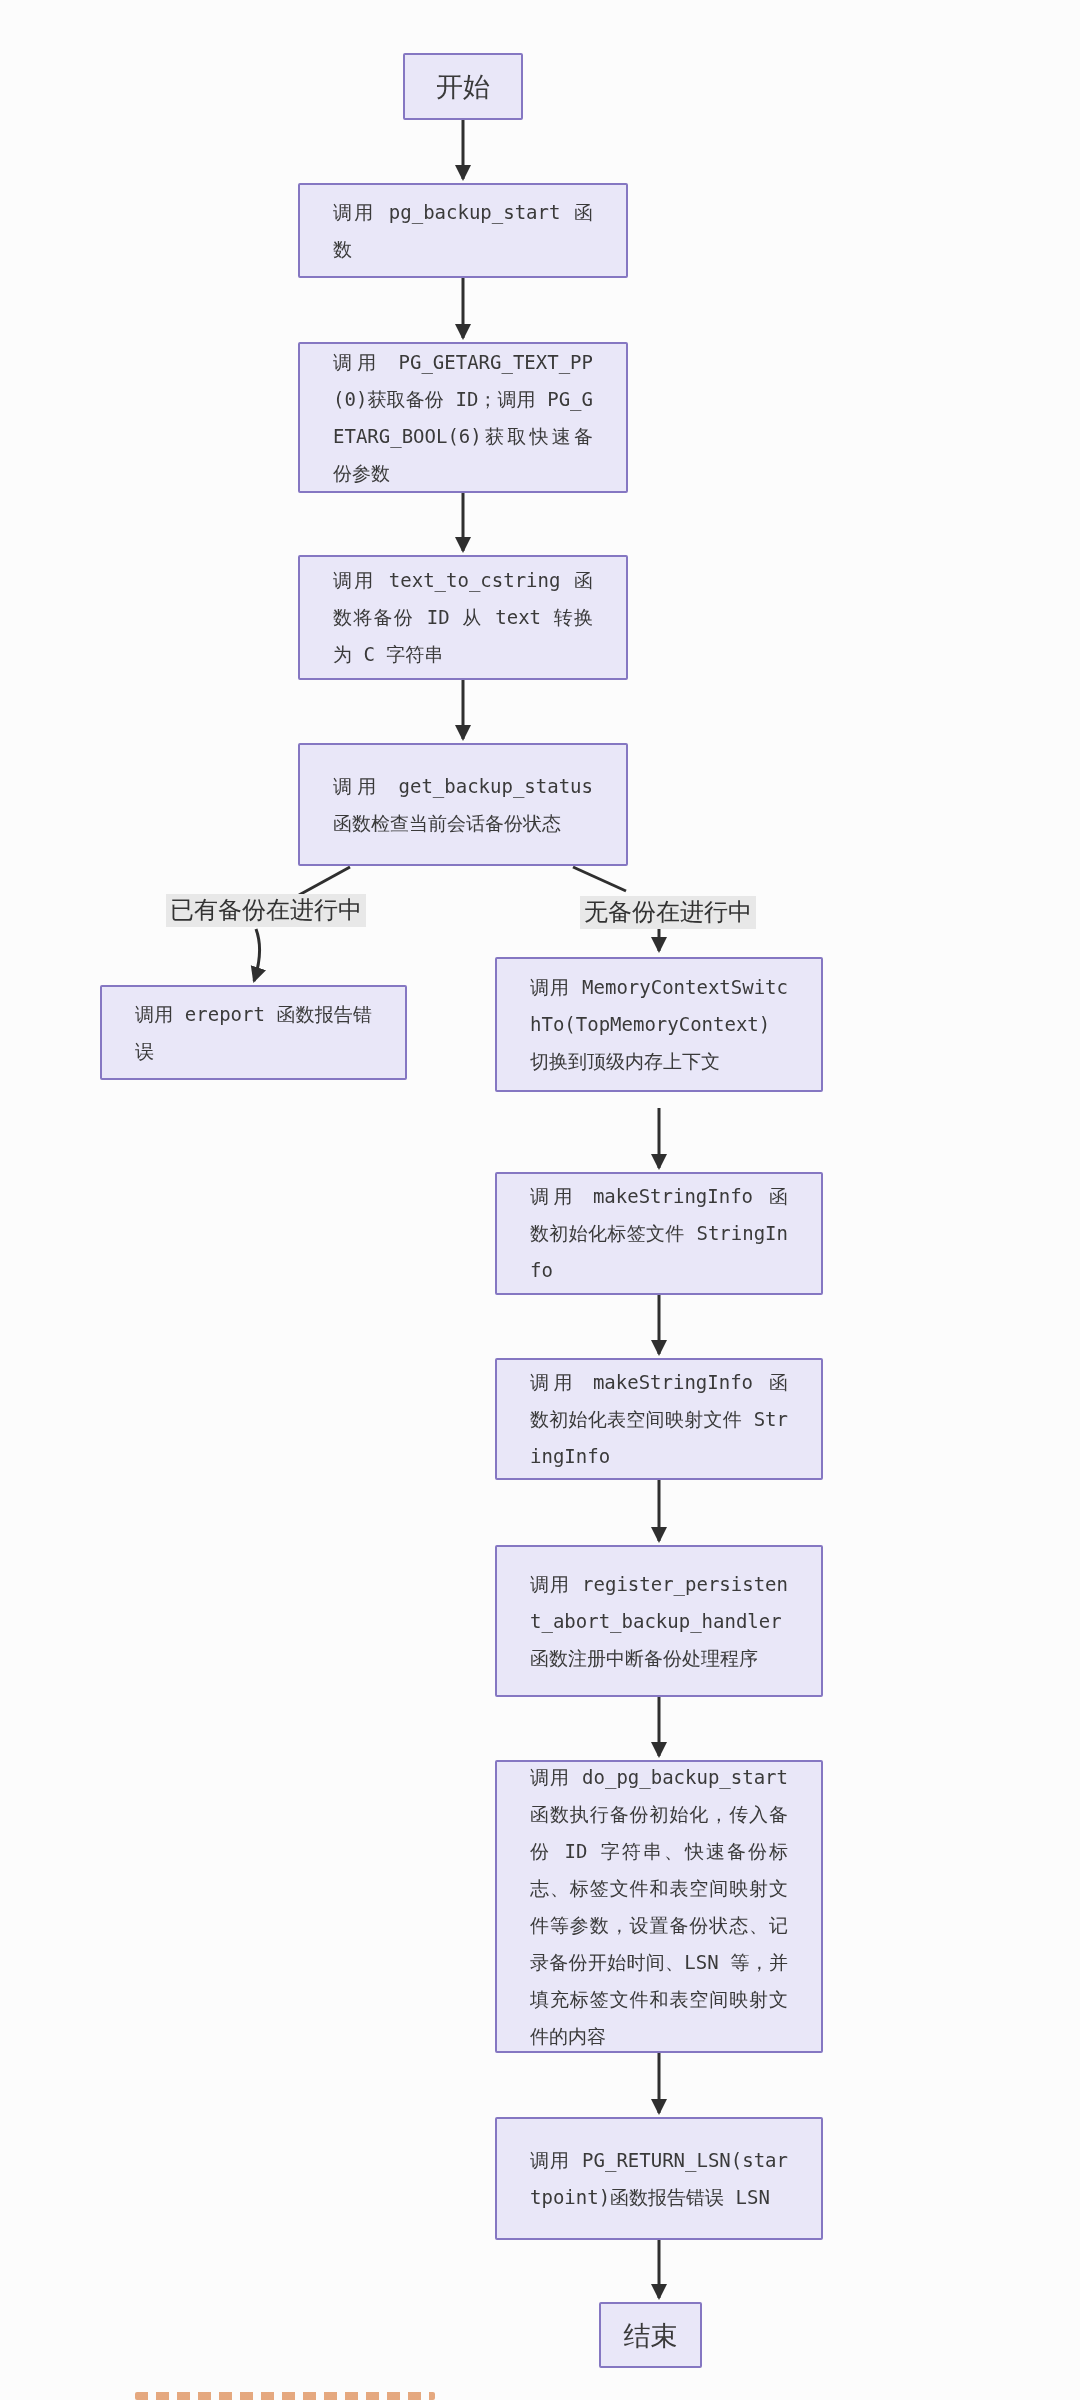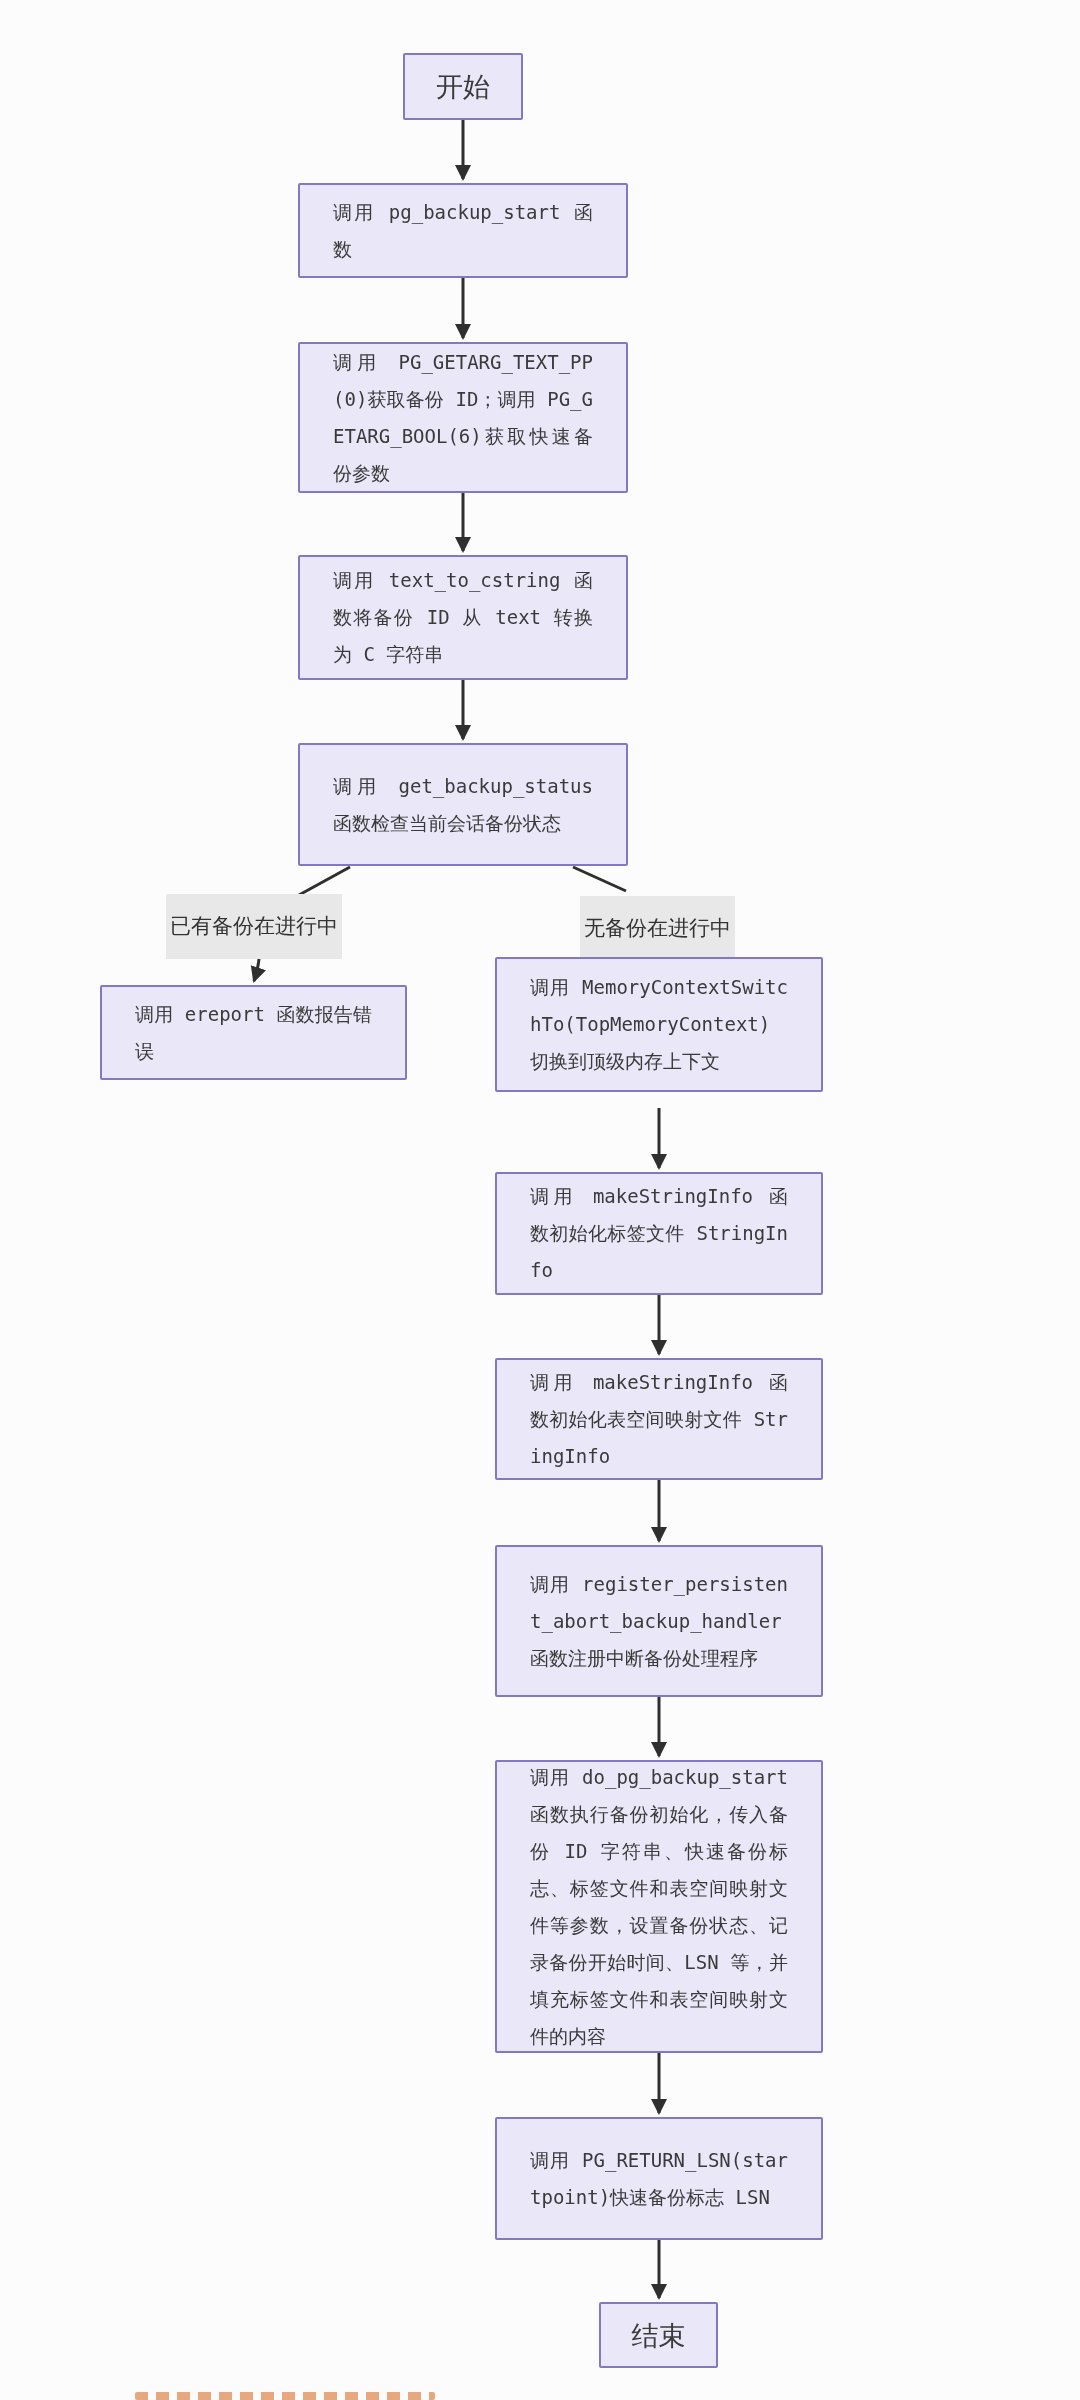--- a/index.html
+++ b/index.html
@@ -13,21 +13,21 @@
     background:#e9e7f8;border:2px solid #8577c2;border-radius:2px;
     color:#3a3a3a;font-size:19px;line-height:37px;
     display:flex;align-items:center;
     padding:6px 33px;
   }
   .node .txt{width:100%;text-align:justify;text-justify:inter-character;word-break:break-all;}
   .terminal{justify-content:center;padding:0 10px;font-size:27px;}
   .terminal .txt{text-align:center;word-break:keep-all;}
   .edge-label{
     position:absolute;background:#e8e8e8;color:#333;
-    font-size:21px;line-height:33px;padding:16px 4px;white-space:nowrap;
+    font-size:24px;line-height:33px;padding:0 4px;white-space:nowrap;
   }
   .caption-strip{
     position:absolute;left:135px;top:2392px;width:300px;height:8px;
     background:repeating-linear-gradient(90deg,#dd8c55 0 13px,rgba(221,140,85,0) 13px 21px);
     opacity:.75;border-radius:2px;
   }
 </style>
 </head>
 <body>
 
@@ -99,22 +99,22 @@
 
   <div class="node" style="left:495px;top:1545px;width:328px;height:152px;">
     <span class="txt">调用 register_persistent_abort_backup_handler 函数注册中断备份处理程序</span>
   </div>
 
   <div class="node" style="left:495px;top:1760px;width:328px;height:293px;">
     <span class="txt">调用 do_pg_backup_start 函数执行备份初始化，传入备份 ID 字符串、快速备份标志、标签文件和表空间映射文件等参数，设置备份状态、记录备份开始时间、LSN 等，并填充标签文件和表空间映射文件的内容</span>
   </div>
 
   <div class="node" style="left:495px;top:2117px;width:328px;height:123px;">
-    <span class="txt">调用 PG_RETURN_LSN(startpoint)快速备份标志 LSN</span>
+    <span class="txt">调用 PG_RETURN_LSN(startpoint)函数报告错误 LSN</span>
   </div>
 
-  <div class="node terminal" style="left:599px;top:2302px;width:119px;height:66px;">
+  <div class="node terminal" style="left:599px;top:2302px;width:103px;height:66px;">
     <span class="txt">结束</span>
   </div>
 
   <div class="caption-strip"></div>
 
 </div>
 
 </body></html>

